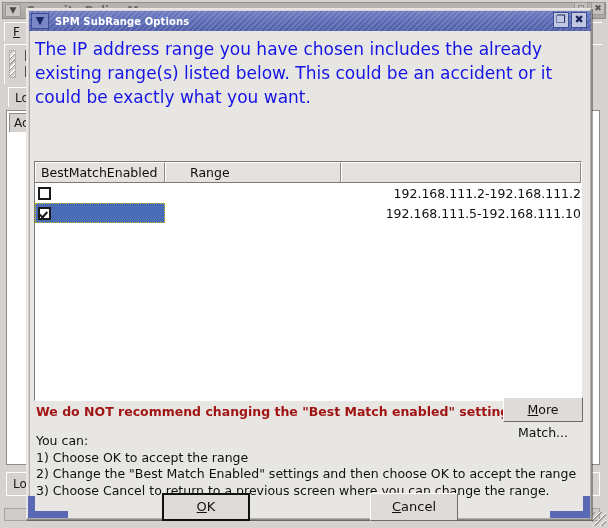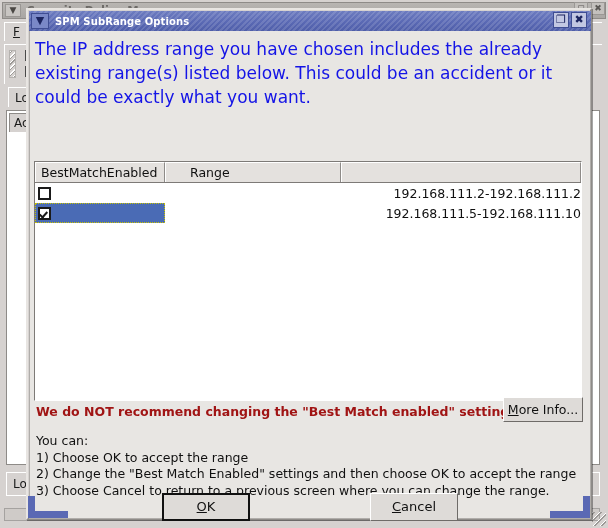--- a/index.html
+++ b/index.html
@@ -520,21 +520,21 @@
             <div class="cell-check">
               <div class="cbox checked"></div>
             </div>
             <div class="cell-range">192.168.111.5-192.168.111.10</div>
           </div>
         </div>
     </div>
 
     <div id="dlg-warning">We do NOT recommend changing the "Best Match enabled" settings</div>
 
-    <div id="btn-more-info"><u>M</u><span>ore Info...</span></div>
+    <div id="btn-more-info"><u>M</u><span>ore Match...</span></div>
 
     <div id="dlg-youcan">
       <div>You can:</div>
       <div>1) Choose OK to accept the range</div>
       <div>2) Change the "Best Match Enabled" settings and then choose OK to accept the range</div>
       <div>3) Choose Cancel to return to a previous screen where you can change the range.</div>
     </div>
 
     <div id="dlg-buttons">
       <div class="dlg-btn default"><u>O</u><span>K</span></div>

